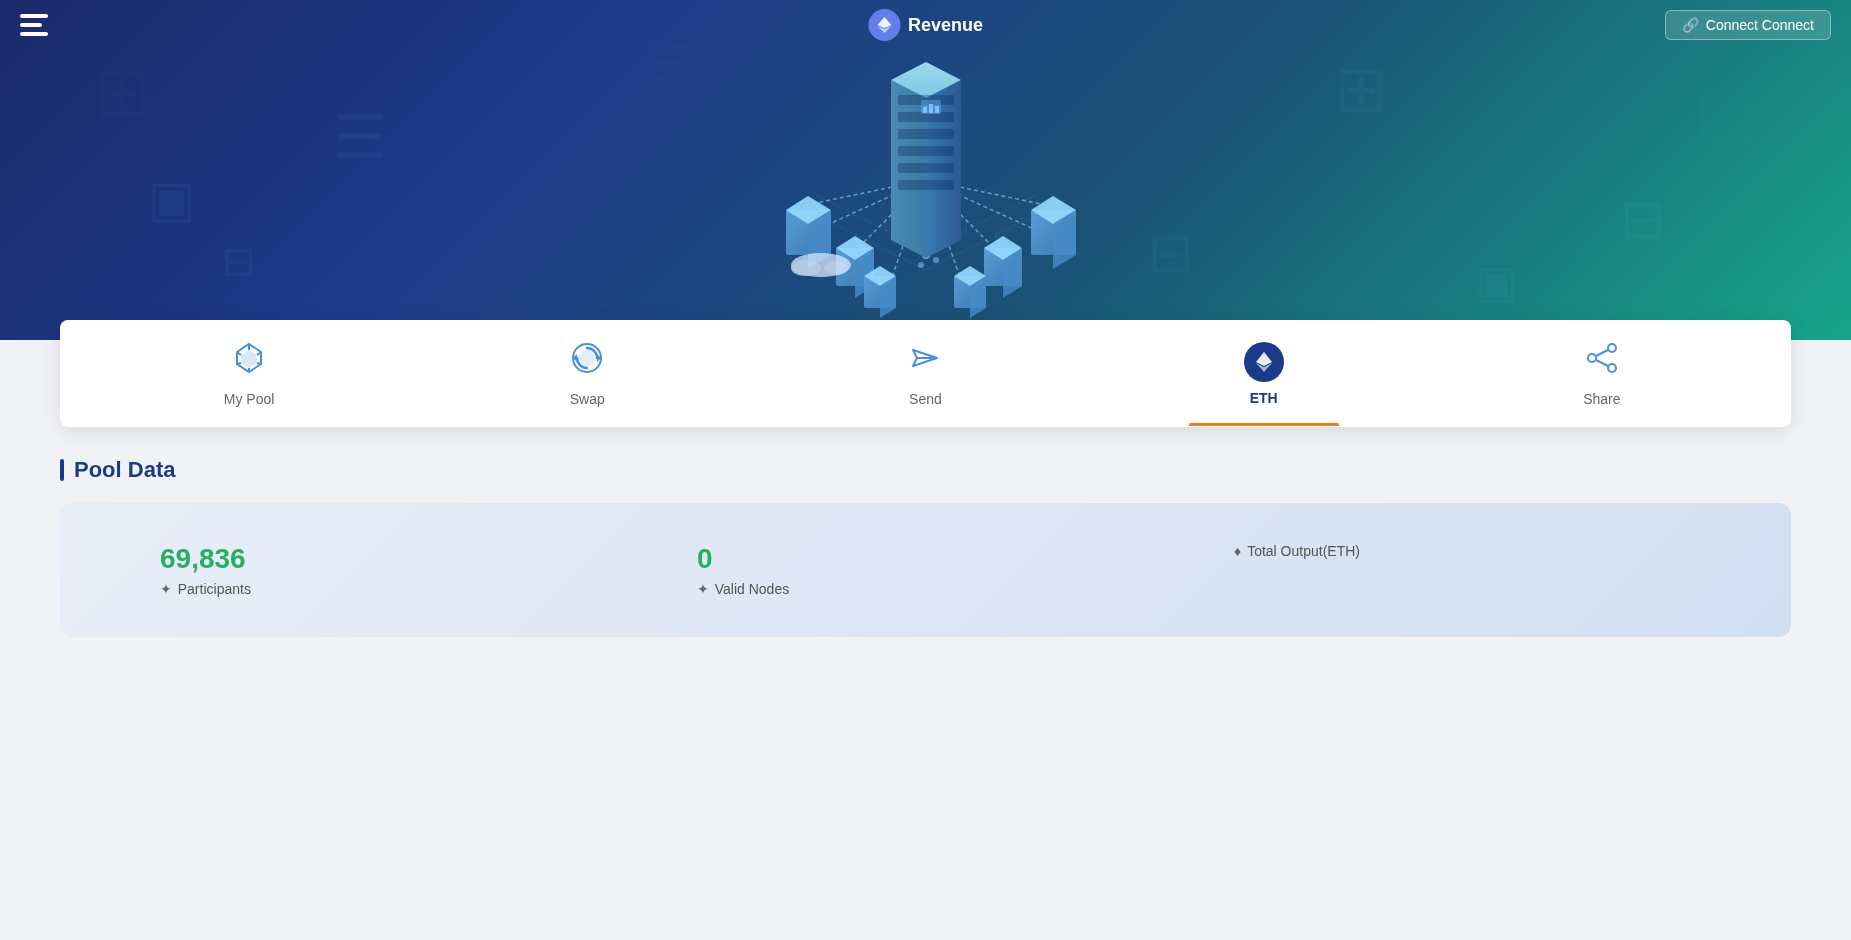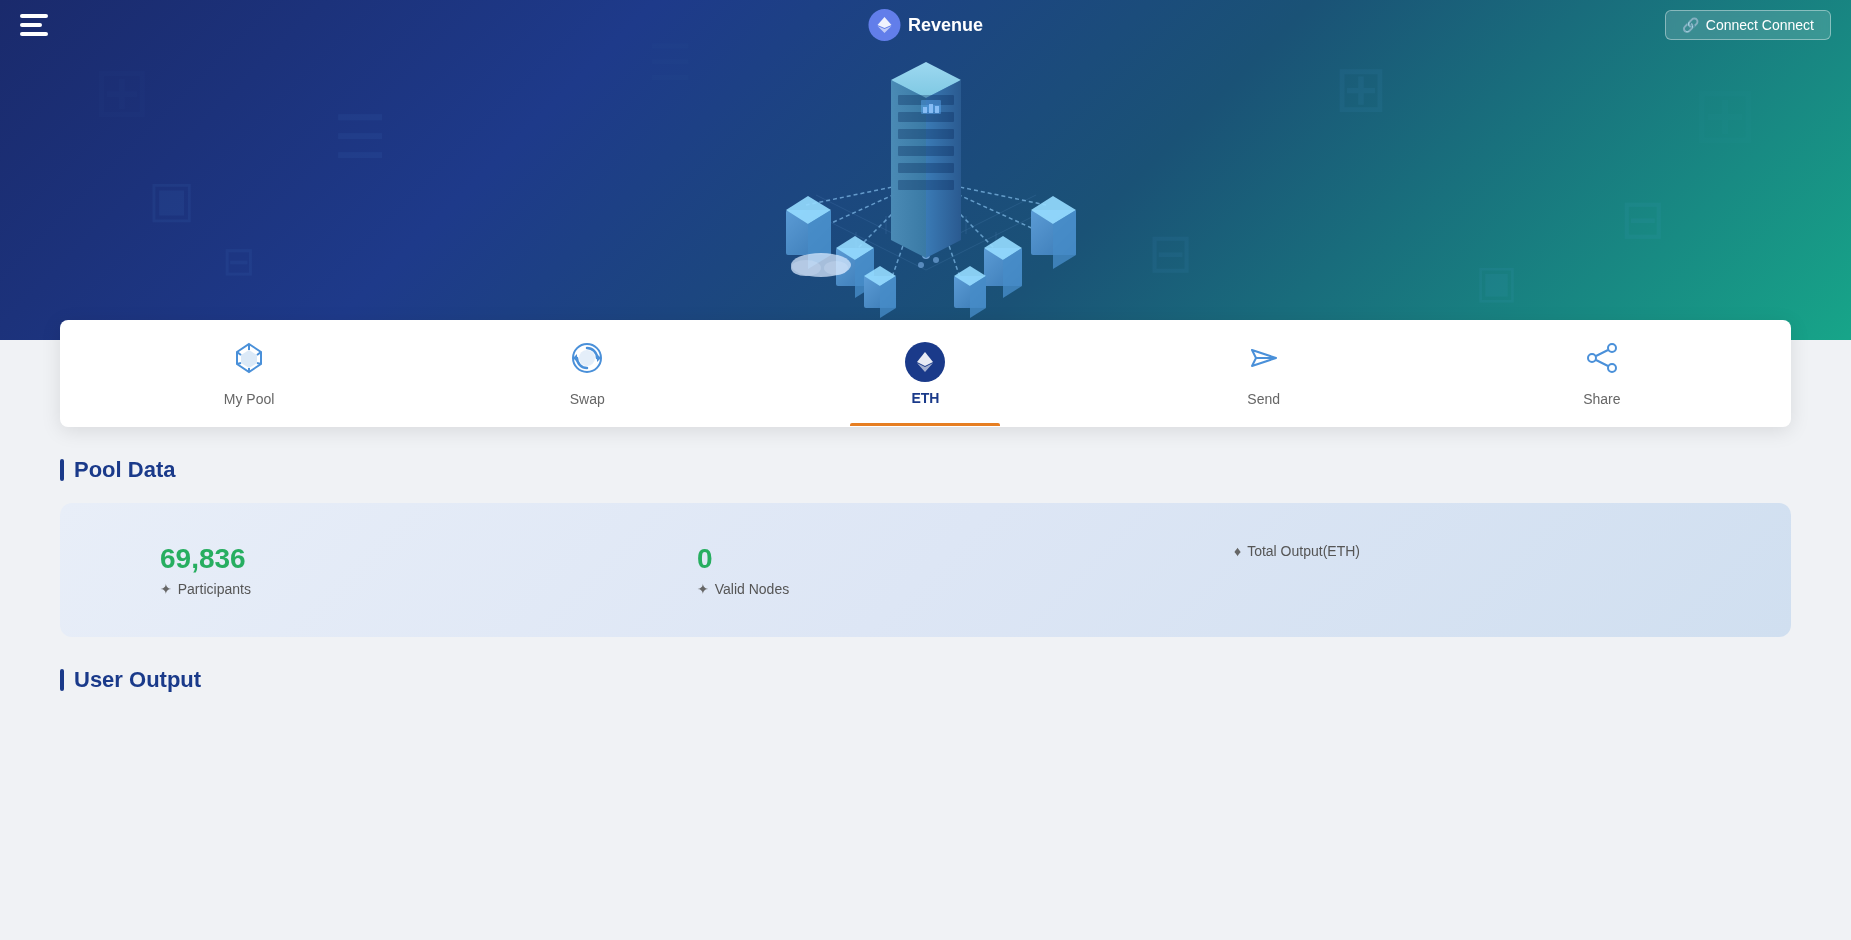--- a/index.html
+++ b/index.html
@@ -385,39 +385,39 @@
             <circle cx="18" cy="18" r="8" fill="rgba(74,144,217,0.15)"></circle>
             <path d="M18,8 A10,10 0 0,1 28,18" stroke="#4a90d9" stroke-width="2.5" fill="none" stroke-linecap="round"></path>
             <path d="M18,28 A10,10 0 0,1 8,18" stroke="#4a90d9" stroke-width="2.5" fill="none" stroke-linecap="round"></path>
             <polygon points="28,14 32,18 28,22" fill="#4a90d9"></polygon>
             <polygon points="8,14 4,18 8,22" fill="#4a90d9"></polygon>
           </svg>
         </span>
         <span class="nav-tab-label">Swap</span>
       </div>
 
+      <div class="nav-tab">
+        <span class="nav-tab-icon">
+          <svg width="36" height="36" viewBox="0 0 36 36">
+            <polygon points="6,10 30,18 6,26 10,18" fill="none" stroke="#4a90d9" stroke-width="2" stroke-linejoin="round"></polygon>
+            <line x1="10" y1="18" x2="30" y2="18" stroke="#4a90d9" stroke-width="2"></line>
+          </svg>
+        </span>
+        <span class="nav-tab-label">Send</span>
+      </div>
+
       <div class="nav-tab" style="position:relative;">
         <div class="nav-tab-icon-circle">
           <svg width="24" height="24" viewBox="0 0 24 24">
             <polygon points="12,2 20,12 12,16 4,12" fill="rgba(255,255,255,0.9)"></polygon>
             <polygon points="12,17 20,13 12,22 4,13" fill="rgba(255,255,255,0.6)"></polygon>
           </svg>
         </div>
         <span class="nav-tab-label active">ETH</span>
         <div class="nav-tab-underline"></div>
-      </div>
-
-      <div class="nav-tab">
-        <span class="nav-tab-icon">
-          <svg width="36" height="36" viewBox="0 0 36 36">
-            <polygon points="6,10 30,18 6,26 10,18" fill="none" stroke="#4a90d9" stroke-width="2" stroke-linejoin="round"></polygon>
-            <line x1="10" y1="18" x2="30" y2="18" stroke="#4a90d9" stroke-width="2"></line>
-          </svg>
-        </span>
-        <span class="nav-tab-label">Send</span>
       </div>
 
       <div class="nav-tab">
         <span class="nav-tab-icon">
           <svg width="36" height="36" viewBox="0 0 36 36">
             <circle cx="28" cy="8" r="4" fill="none" stroke="#4a90d9" stroke-width="2"></circle>
             <circle cx="8" cy="18" r="4" fill="none" stroke="#4a90d9" stroke-width="2"></circle>
             <circle cx="28" cy="28" r="4" fill="none" stroke="#4a90d9" stroke-width="2"></circle>
             <line x1="12" y1="16" x2="24" y2="10" stroke="#4a90d9" stroke-width="2"></line>
             <line x1="12" y1="20" x2="24" y2="26" stroke="#4a90d9" stroke-width="2"></line>
@@ -455,20 +455,14 @@
 
       <div class="pool-stat">
         <div class="pool-stat-label">
           <span class="pool-stat-icon">♦</span>
           <span>Total Output(ETH)</span>
         </div>
       </div>
 
     </div>
 
-    <div class="user-output-section">
-      <div class="section-title">
-        <div class="section-title-bar"></div>
-        <span class="section-title-text">User Output</span>
-      </div>
-    </div>
   </div>
 </div>
 
 </body></html>

